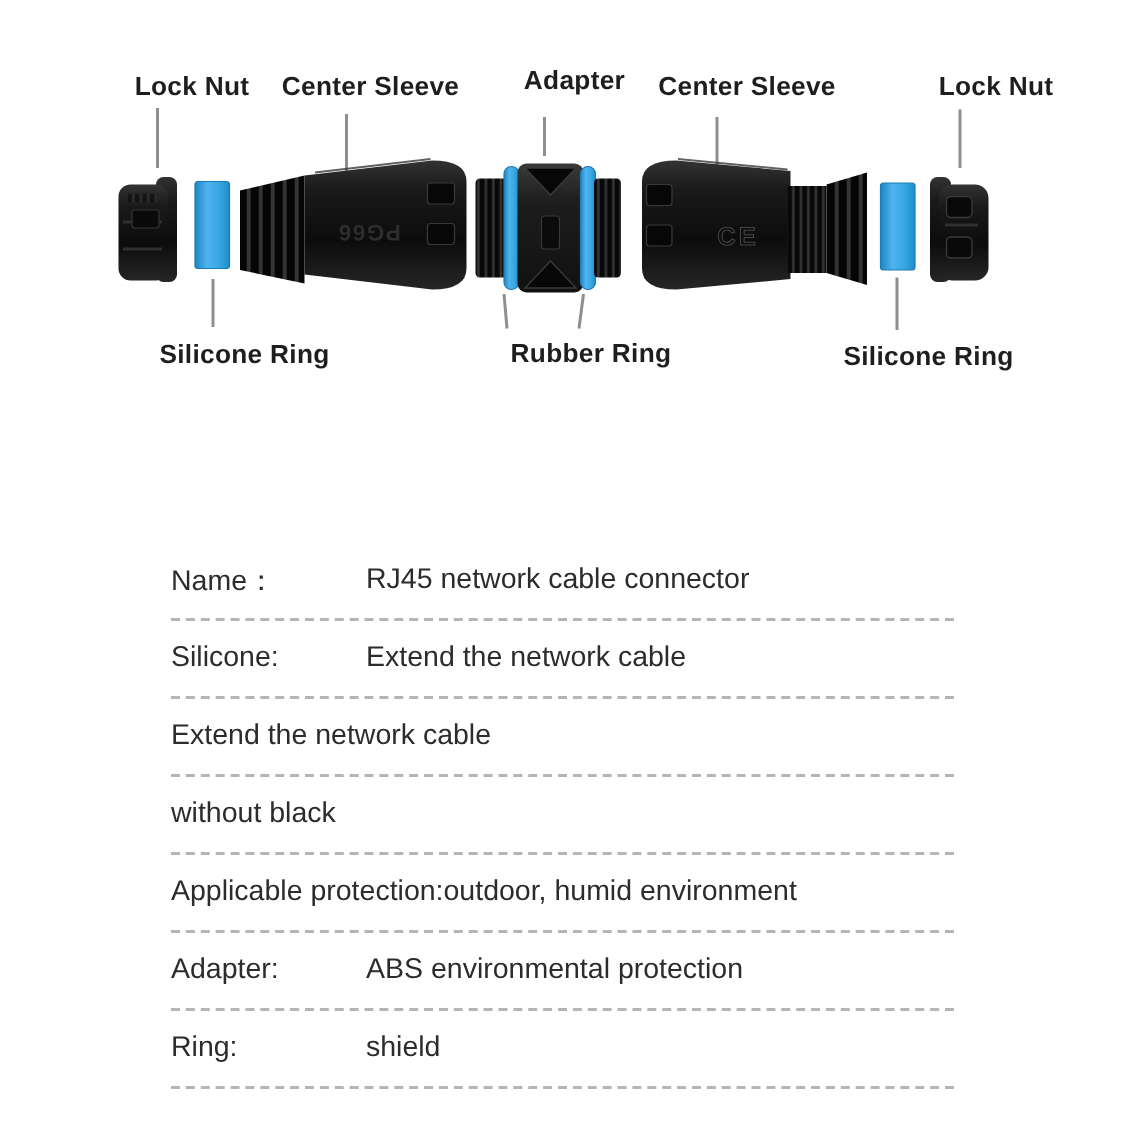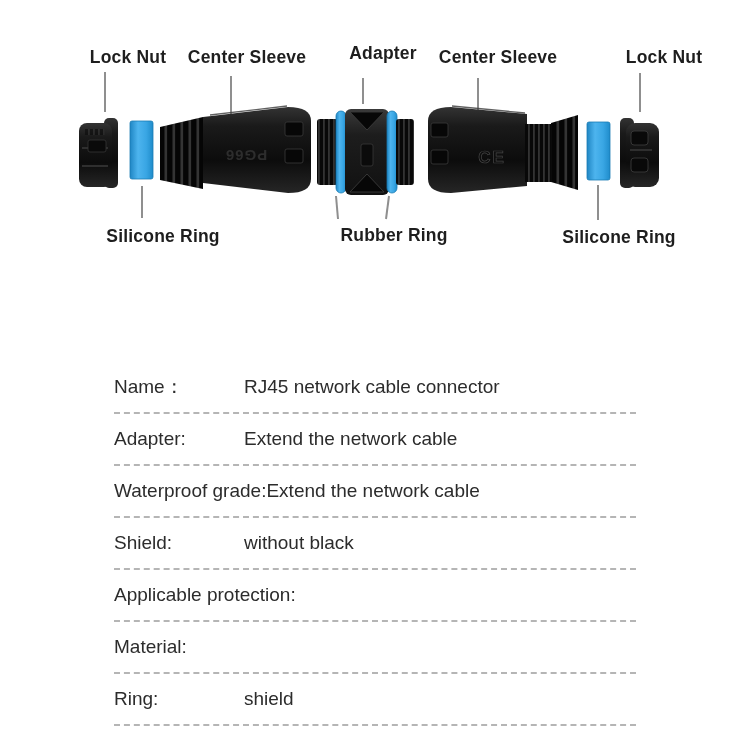--- a/index.html
+++ b/index.html
@@ -178,40 +178,40 @@
   </div>
 
   <div class="spec-table">
 
     <div class="spec-row">
       <div class="spec-label">Name：</div>
       <div class="spec-value">RJ45 network cable connector</div>
     </div>
 
     <div class="spec-row">
+      <div class="spec-label">Silicone:</div>
+      <div class="spec-value">Extend the network cable</div>
+    </div>
+
+    <div class="spec-row">
+      <div class="spec-value">Extend the network cable</div>
+    </div>
+
+    <div class="spec-row">
+      <div class="spec-value">without black</div>
+    </div>
+
+    <div class="spec-row">
+      <div class="spec-label">Applicable protection:</div>
+      <div class="spec-value">outdoor, humid environment</div>
+    </div>
+
+    <div class="spec-row">
       <div class="spec-label">Adapter:</div>
-      <div class="spec-value">Extend the network cable</div>
-    </div>
-
-    <div class="spec-row">
-      <div class="spec-label">Waterproof grade:</div>
-      <div class="spec-value">Extend the network cable</div>
-    </div>
-
-    <div class="spec-row">
-      <div class="spec-label">Shield:</div>
-      <div class="spec-value">without black</div>
-    </div>
-
-    <div class="spec-row">
-      <div class="spec-label">Applicable protection:</div>
-    </div>
-
-    <div class="spec-row">
-      <div class="spec-label">Material:</div>
+      <div class="spec-value">ABS environmental protection</div>
     </div>
 
     <div class="spec-row">
       <div class="spec-label">Ring:</div>
       <div class="spec-value">shield</div>
     </div>
 
   </div>
 </div>
 

